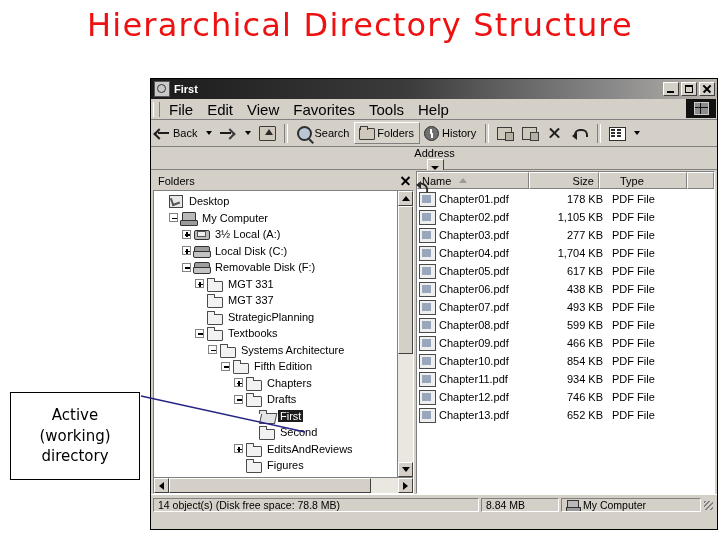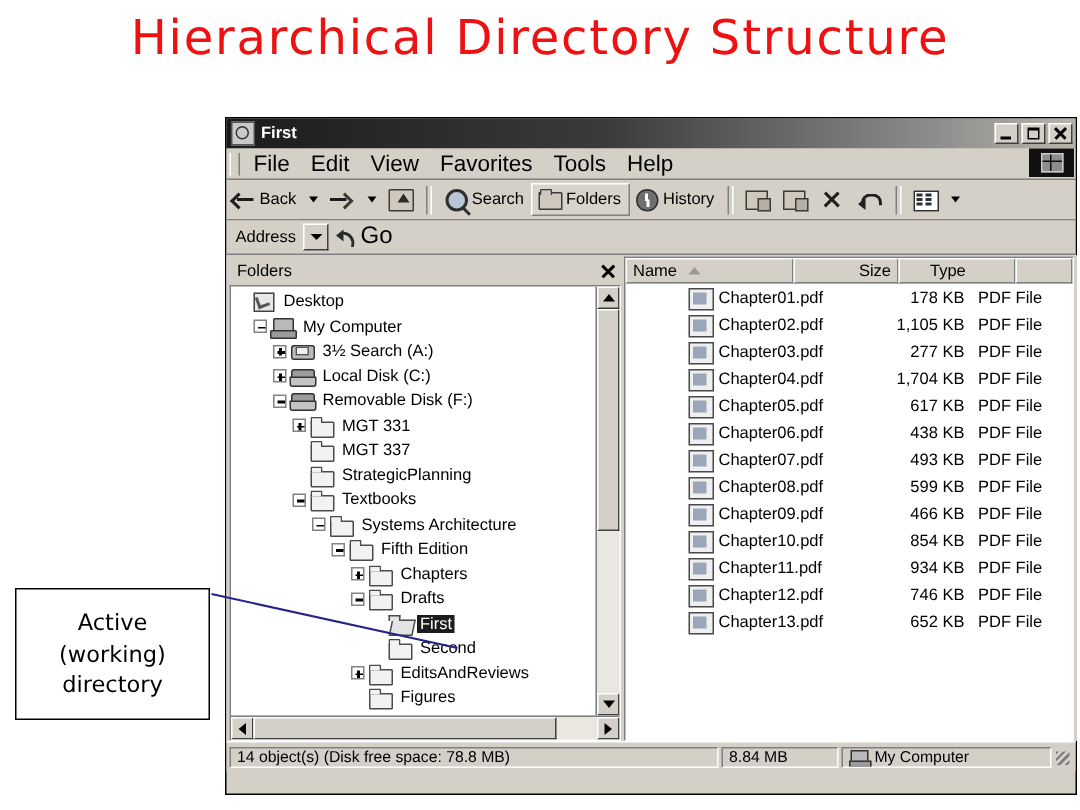--- a/index.html
+++ b/index.html
@@ -190,20 +190,21 @@
     background: #2f2f2f;
     box-shadow: 6px 0 0 #2f2f2f, 0 3px 0 #2f2f2f, 6px 3px 0 #2f2f2f, 0 6px 0 #2f2f2f, 6px 6px 0 #2f2f2f;
   }
 
   
   .addressbar {
     height: 22px; background: #d4d0c8;
     display: flex; align-items: center;
     border-bottom: 1px solid #808080;
     padding-left: 2px;
+    flex-direction: column;
   }
   .addr-label { font-size: 11px; color: #000; padding: 0 5px 0 4px; white-space: nowrap; }
   .addr-field {
     flex: 1 1 auto; height: 18px; background: #fff;
     border: 1px solid #808080; border-right-color:#fff; border-bottom-color:#fff;
     display: flex; align-items: center; overflow: hidden; box-sizing: border-box;
   }
   .addr-folder {
     width: 13px; height: 10px; flex: 0 0 auto; margin: 0 4px 0 3px;
     background: #fff; border: 1px solid #3b3b3b; border-radius: 0 1px 1px 1px; position: relative;
@@ -363,27 +364,27 @@
     display: flex; flex-direction: column; overflow: hidden; box-sizing: border-box;
   }
   .col-head { display: flex; height: 17px; background: #d4d0c8; flex: 0 0 auto; }
   .col-h {
     background: #d4d0c8; border: 1px solid #fff; border-right-color:#808080; border-bottom-color:#808080;
     font-size: 11px; color: #000; display: flex; align-items: center;
     padding: 0 4px; box-sizing: border-box; overflow: hidden;
   }
   .col-name { width: 112px; flex: 0 0 auto; }
   .col-size { width: 70px; flex: 0 0 auto; justify-content: flex-end; }
-  .col-type { width: 78px; flex: 0 0 auto; padding-left: 20px; }
+  .col-type { width: 88px; flex: 0 0 auto; padding-left: 20px; }
   .col-rest { flex: 1 1 auto; }
   .sort-tri {
     width:0;height:0;border-left:4px solid transparent;border-right:4px solid transparent;
     border-bottom:5px solid #9a9a9a; margin-left: 8px;
   }
-  .file-rows { flex: 1 1 auto; overflow: hidden; padding-top: 1px; padding-left: 40px; }
+  .file-rows { flex: 1 1 auto; overflow: hidden; padding-top: 1px; }
   .frow { display: flex; align-items: center; height: 18px; font-size: 11px; color: #000; }
   .fico {
     width: 15px; height: 13px; flex: 0 0 auto; margin: 0 3px 0 2px;
     background: #efefef; border: 1px solid #4a4a4a; position: relative;
   }
   .fico::after {
     content:""; position:absolute; left:2px; top:2px; width:9px; height:8px;
     background:#9aa7bb;
   }
   .fname { width: 94px; flex: 0 0 auto; white-space: nowrap; }
@@ -571,21 +572,21 @@
                   <span class="tlabel">Desktop</span>
                 </div>
                 <div class="tnode" style="padding-left: 13px;">
                   <span class="tog"></span>
                   <span class="ic ic-pc"></span>
                   <span class="tlabel">My Computer</span>
                 </div>
                 <div class="tnode" style="padding-left: 26px;">
                   <span class="tog plus"></span>
                   <span class="ic ic-floppy"></span>
-                  <span class="tlabel">3½ Search (A:)</span>
+                  <span class="tlabel">3½ Local (A:)</span>
                 </div>
                 <div class="tnode" style="padding-left: 26px;">
                   <span class="tog plus"></span>
                   <span class="ic ic-disk"></span>
                   <span class="tlabel">Local Disk (C:)</span>
                 </div>
                 <div class="tnode" style="padding-left: 26px;">
                   <span class="tog"></span>
                   <span class="ic ic-disk"></span>
                   <span class="tlabel">Removable Disk (F:)</span>

